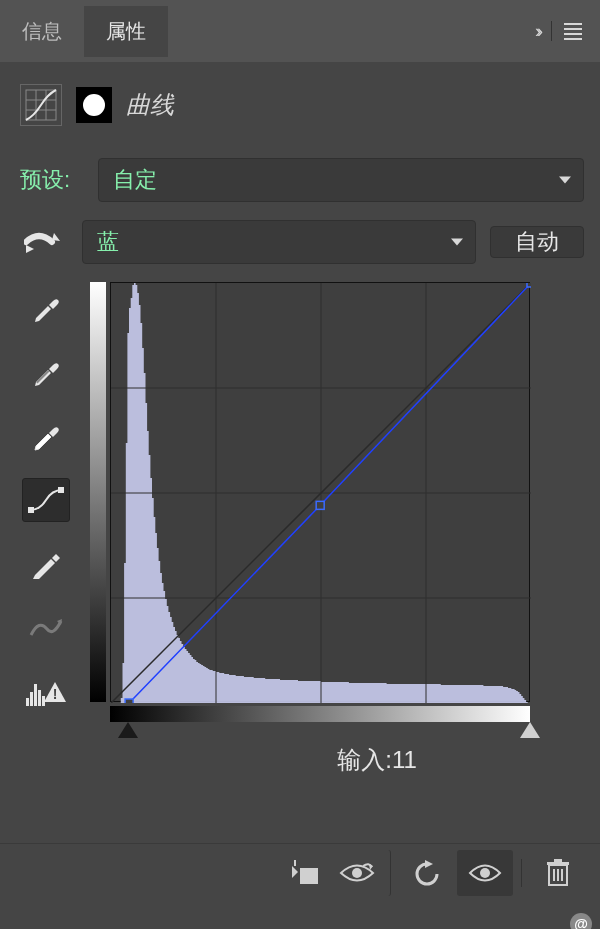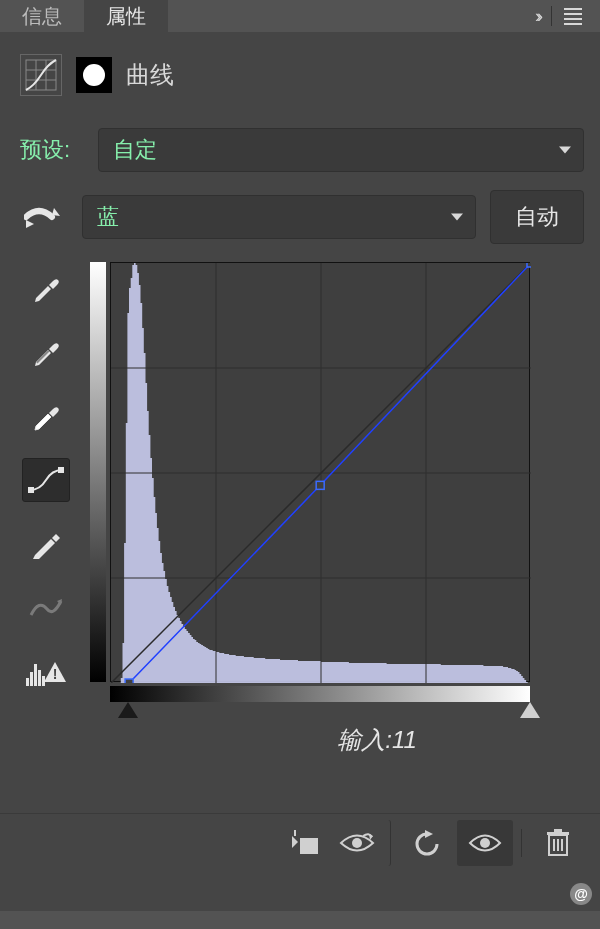--- a/index.html
+++ b/index.html
@@ -11,21 +11,21 @@
     color: #d8d8d8;
     font-size: 20px;
     overflow: hidden;
     position: relative;
   }
 
   
   .tabs {
     display: flex;
     align-items: center;
-    height: 32px;
+    height: 62px;
     background: #535353;
     padding: 0 10px 0 0;
   }
   .tab {
     padding: 12px 22px;
     color: #bdbdbd;
     cursor: pointer;
   }
   .tab.active {
     background: #454545;
@@ -55,20 +55,21 @@
     height: 879px;
     position: relative;
   }
 
   
   .title-row {
     display: flex;
     align-items: center;
     gap: 14px;
     padding: 22px 20px 10px 20px;
+    font-style: italic;
   }
   .icon-curves-thumb {
     width: 42px; height: 42px; border: 1px solid #666;
     display: flex; align-items: center; justify-content: center;
   }
   .icon-mask-thumb {
     width: 36px; height: 36px; background: #000;
     display: flex; align-items: center; justify-content: center;
   }
   .icon-mask-thumb .circ { width: 22px; height: 22px; border-radius: 50%; background: #fff; }
@@ -106,21 +107,21 @@
     display: flex;
     align-items: center;
     gap: 14px;
     padding: 8px 16px 12px 20px;
   }
   .channel-row .select { flex: 1; }
   .btn {
     background: #3a3a3a;
     border: 1px solid #303030;
     border-radius: 4px;
-    height: 54px;
+    height: 32px;
     padding: 0 24px;
     color: #e6e6e6;
     font-size: 22px;
     display: flex; align-items: center;
   }
 
   
   .editor {
     display: flex;
     padding: 6px 16px 0 16px;
@@ -143,21 +144,20 @@
     color: #e6e6e6;
   }
   .tool.active { background: #2d2d2d; border: 1px solid #222; }
   .tool.disabled { color: #7a7a7a; }
 
   
   .graph-wrap {
     flex: 1;
     display: flex;
     flex-direction: column;
-    font-style: italic;
   }
   .graph-body {
     display: flex;
     gap: 4px;
   }
   .vbar {
     width: 16px;
     height: 420px;
     background: linear-gradient(to bottom, #fff 0%, #000 100%);
   }

